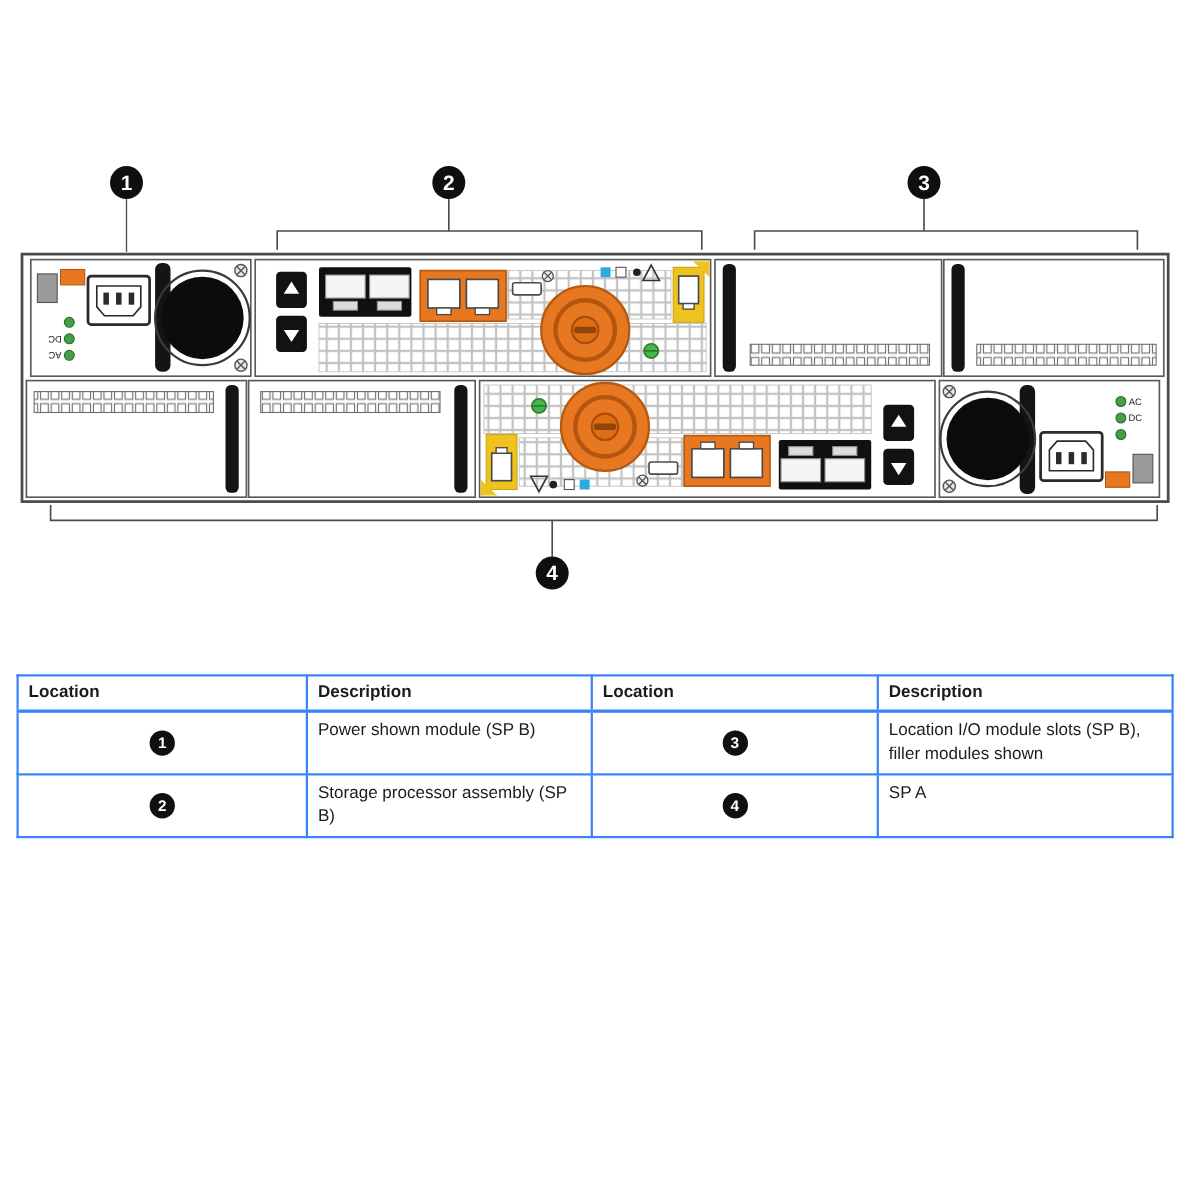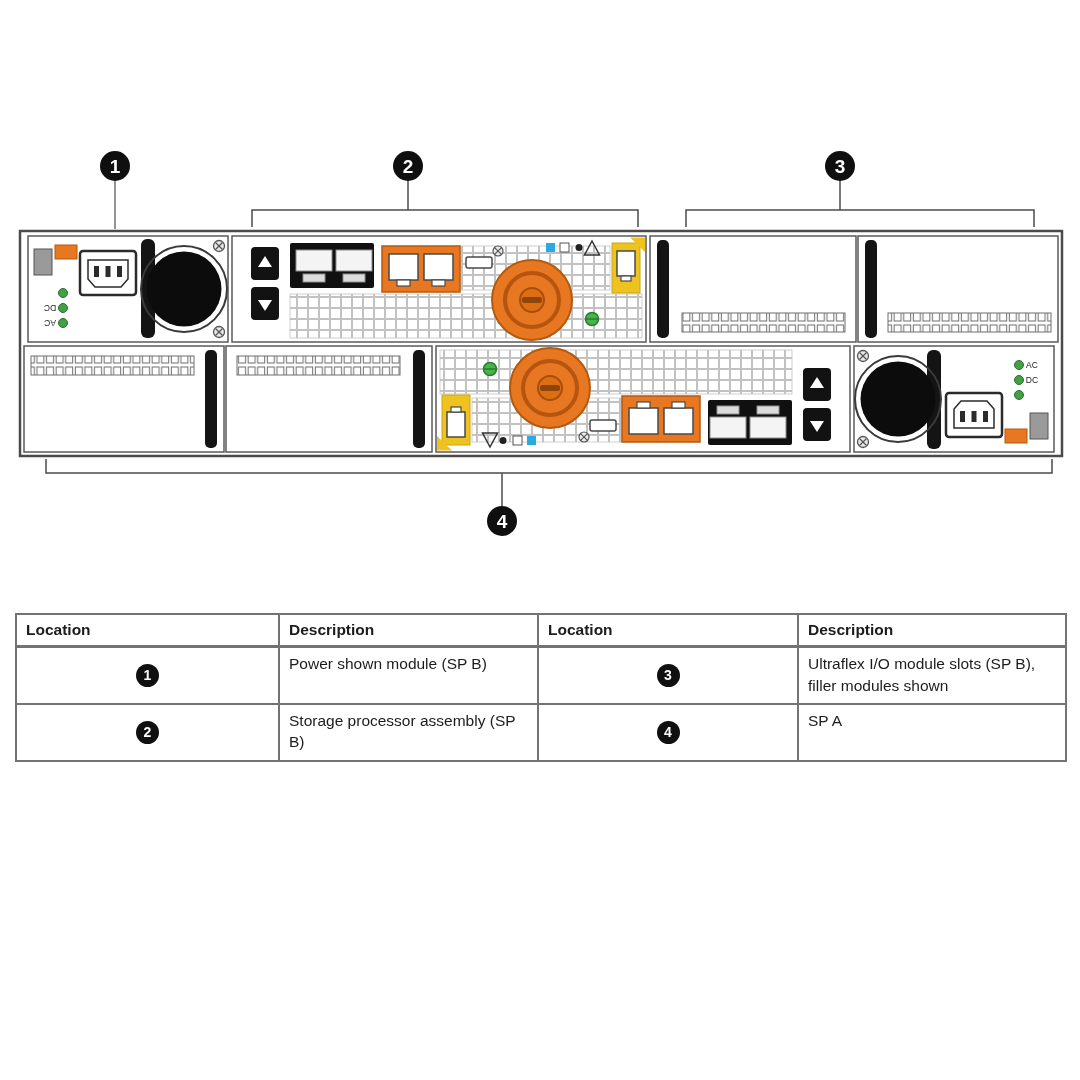--- a/index.html
+++ b/index.html
@@ -2,21 +2,21 @@
 <html><head>
 <meta charset="utf-8">
 <style>
   html,body{margin:0;padding:0;}
   body{width:1080px;height:1080px;background:#ffffff;font-family:"Liberation Sans",sans-serif;}
   .canvas{position:relative;width:1080px;height:1080px;overflow:hidden;background:#ffffff;}
   .diagram{position:absolute;left:0;top:0;}
   svg text{font-family:"Liberation Sans",sans-serif;}
   .callout-num{font-size:19px;font-weight:bold;fill:#ffffff;}
   .legend{position:absolute;left:15px;top:613px;width:1050px;border-collapse:collapse;table-layout:fixed;}
-  .legend th,.legend td{border:2px solid #737373;padding:5px 9px;font-size:15.5px;color:#1c1c1c;}
+  .legend th,.legend td{border:2px solid #3b82f6;padding:5px 9px;font-size:15.5px;color:#1c1c1c;}
   .legend th{text-align:left;font-weight:bold;border-bottom-width:3px;padding-top:6px;padding-bottom:6px;}
   td.loc{text-align:center;vertical-align:middle;}
   td.desc{vertical-align:top;line-height:1.4;}
   .legend tbody tr{height:57px;}
   .badge{display:inline-flex;width:23px;height:23px;border-radius:50%;background:#101010;color:#ffffff;font-weight:bold;font-size:14px;line-height:1;align-items:center;justify-content:center;}
 </style>
 </head>
 <body>
 
 <div class="canvas">
@@ -172,21 +172,21 @@
       <th>Description</th>
       <th>Location</th>
       <th>Description</th>
     </tr>
   </thead>
   <tbody>
     <tr>
       <td class="loc"><span class="badge">1</span></td>
       <td class="desc">Power shown module (SP B)</td>
       <td class="loc"><span class="badge">3</span></td>
-      <td class="desc">Ultraflex I/O module slots (SP B), filler modules shown</td>
+      <td class="desc">Location I/O module slots (SP B), filler modules shown</td>
     </tr>
     <tr>
       <td class="loc"><span class="badge">2</span></td>
       <td class="desc">Storage processor assembly (SP B)</td>
       <td class="loc"><span class="badge">4</span></td>
       <td class="desc">SP A</td>
     </tr>
   </tbody>
 </table>
 

